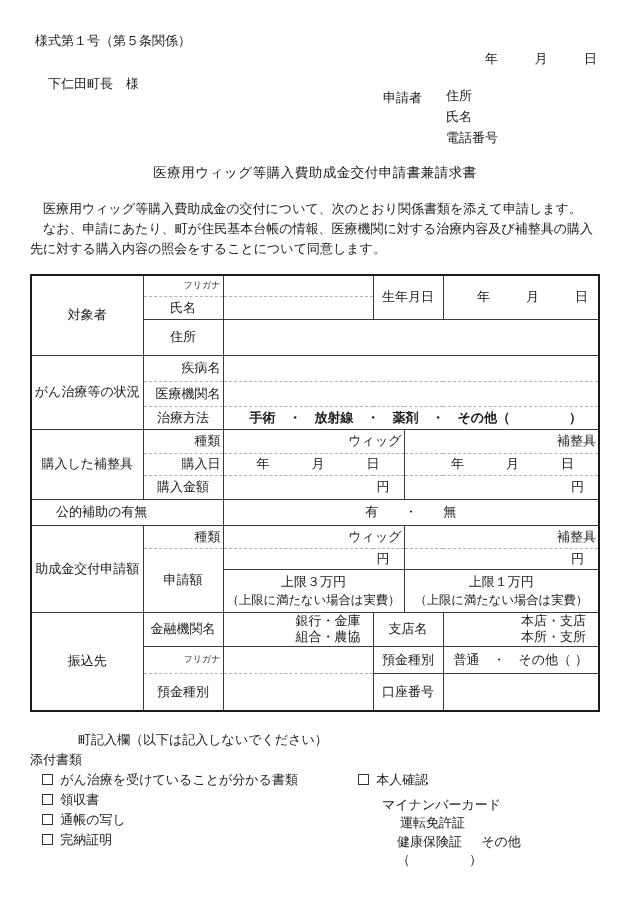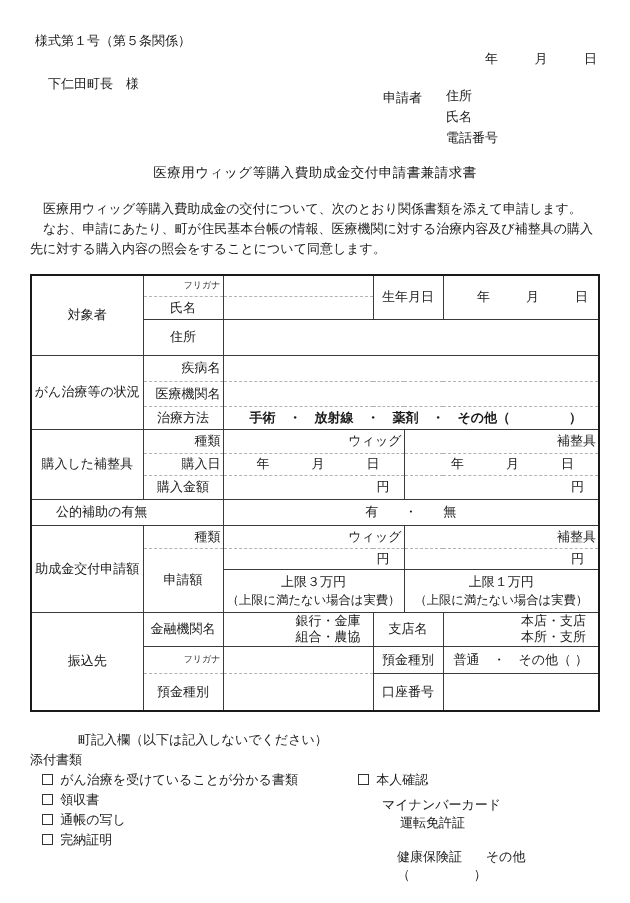--- a/index.html
+++ b/index.html
@@ -46,21 +46,21 @@
   
   .town-note { top:731px; left:30px;margin-left:48px; }
   .attach-label { top:751px; left:30px; }
   .check-col { top:771px; left:42px; }
   .check-col .chk { height:20px; }
   .id-col { top:771px; left:358px; }
   .box { display:inline-block; width:11px; height:11px; border:1px solid #333;
          margin-right:4px; vertical-align:-1px; background:#fff; }
   .id-row1 { margin-left:24px; margin-top:7px; }
   .id-row1 .g { margin-left:18px; }
-  .id-row2 { margin-left:39px; margin-top:16px;font-family:Liberation Mono, monospace; }
+  .id-row2 { margin-left:39px; margin-top:1px; }
   .id-row2 .g { margin-left:16px; }
   .id-row2 .g2 { margin-left:56px; }
 </style>
 </head>
 <body>
 
 <div class="page">
 
   <div class="abs form-no">様式第１号（第５条関係）</div>
 

